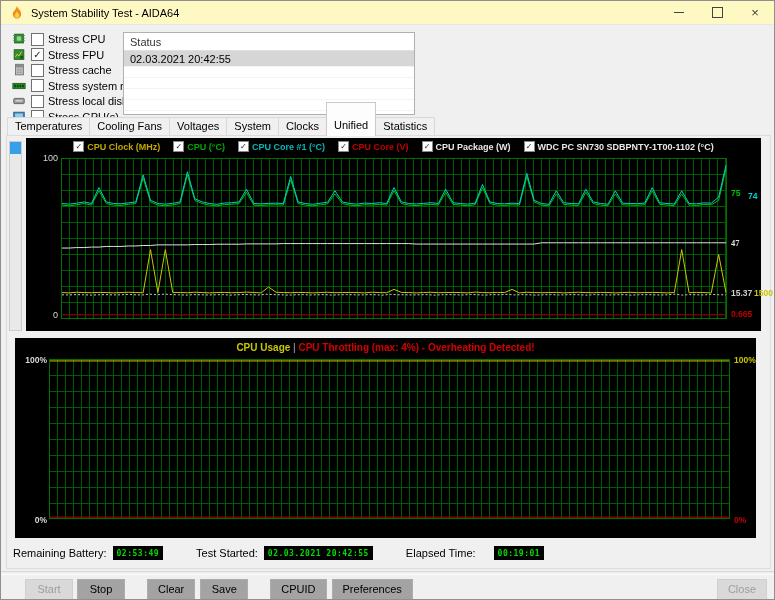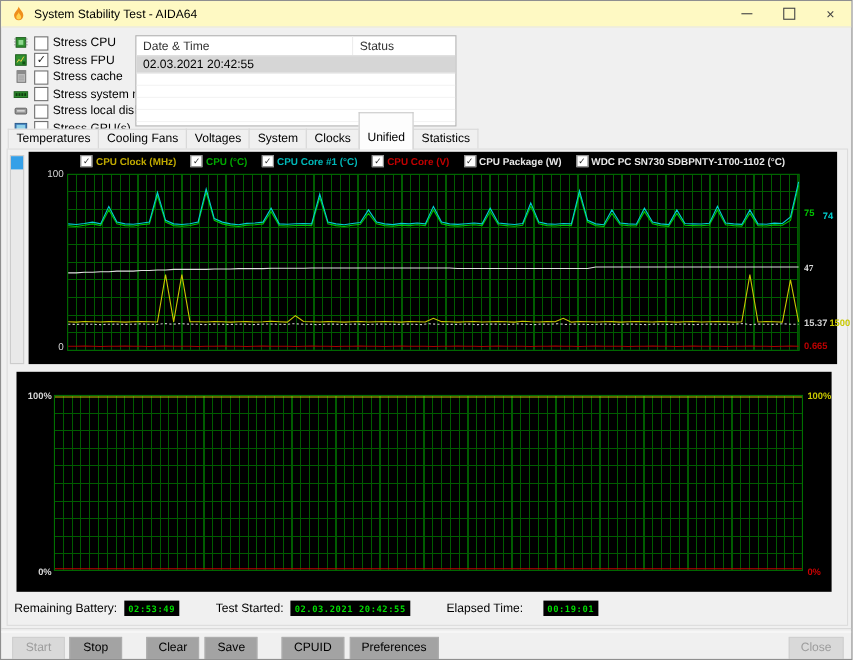--- a/index.html
+++ b/index.html
@@ -75,21 +75,21 @@
   .lcd.w1{min-width:40px;}.lcd.w2{min-width:76px;}.lcd.w3{min-width:42px;margin-left:12px;}
   .statgap{width:33px;}
   
   .sep{position:absolute;left:0;top:570px;width:100%;height:2px;border-top:1px solid #d7d7d7;
        border-bottom:1px solid #fbfbfb;}
   .btnrow{position:absolute;left:0;top:577px;width:775px;height:22px;display:flex;align-items:center;}
   .btn{height:21px;min-width:48px;padding:0 10px;background:#a3a3a3;border:1px solid #adadad;
        font-size:11px;font-family:"Liberation Sans",sans-serif;display:flex;align-items:center;
        justify-content:center;box-sizing:border-box;}
   .btn.disabled{background:#d9d9d9;border-color:#cfcfcf;color:#9d9d9d;}
-  .m10{margin-left:10px;}.m4{margin-left:4px;}.m22{margin-left:22px;}.m5{margin-left:5px;}
+  .m10{margin-left:24px;}.m4{margin-left:4px;}.m22{margin-left:22px;}.m5{margin-left:5px;}
   .btn-close{margin-left:auto;margin-right:9px;}
 </style>
 </head>
 <body>
 
 <div class="titlebar">
   <span class="appicon">
     <svg viewBox="0 0 16 16" width="16" height="16">
       <path d="M8 1 C9 4.2 12.2 5.2 12.2 9.2 a4.2 4.2 0 0 1 -8.4 0 C3.8 6 7 5 8 1 Z" fill="#ef8f1c"></path>
       <path d="M8 6.2 C8.6 8.2 10.2 8.6 10.2 10.6 a2.2 2.2 0 0 1 -4.4 0 C5.8 8.6 7.4 8.2 8 6.2 Z" fill="#ffd24d"></path>
@@ -163,21 +163,20 @@
           <rect x="6" y="11" width="4" height="2" fill="#888"></rect>
           <rect x="4.5" y="13" width="7" height="1" fill="#666"></rect>
         </svg></span>
       <span class="cb"></span>
       <span class="slabel">Stress GPU(s)</span>
     </div>
   </div>
 
 <div class="logtable">
   <div class="lt-header" id="lt-header">
-      <div class="lt-h c0">Date &amp; Time</div>
       <div class="lt-h c1">Status</div>
     </div>
   <div id="lt-body">
       <div class="lt-row selected">
         <div class="lt-c c0">02.03.2021 20:42:55</div>
       </div>
       <div class="lt-row empty"></div>
       <div class="lt-row empty"></div>
       <div class="lt-row empty"></div>
       <div class="lt-row empty"></div>
@@ -243,20 +242,25 @@
       <span class="rlabel" style="color: rgb(0, 196, 0); left: 705px; top: 49.81px;">75</span>
       <span class="rlabel" style="color: rgb(0, 208, 208); left: 722px; top: 53.03px;">74</span>
       <span class="rlabel" style="color: rgb(224, 224, 224); left: 705px; top: 99.72px; font-family: Liberation Serif, serif;">47</span>
       <span class="rlabel" style="color: rgb(207, 207, 207); left: 705px; top: 149.63px;">15.37</span>
       <span class="rlabel" style="color: rgb(200, 200, 0); left: 728px; top: 149.63px;">1500</span>
       <span class="rlabel" style="color: rgb(192, 0, 0); left: 705px; top: 170.56px;">0.665</span>
     </div>
 </div>
 
 <div class="frame" id="bottom-frame">
+  <div class="bheader">
+    <span id="bh-usage" style="color:#c8c800;">CPU Usage</span>
+    <span id="bh-sep" style="color:#b0b0b0;font-weight:normal;">  |  </span>
+    <span id="bh-throttle" style="color:#d40000;">CPU Throttling (max: 4%) - Overheating Detected!</span>
+  </div>
   <div id="bot-llabels">
       <span class="rlabel" style="color: rgb(216, 216, 216); left: 6px; width: 26px; text-align: right; top: 17px;">100%</span>
       <span class="rlabel" style="color: rgb(216, 216, 216); left: 6px; width: 26px; text-align: right; top: 177px;">0%</span>
     </div>
   <div class="plot" id="bottom-plot">
     <svg id="bottom-svg" preserveAspectRatio="none" viewBox="0 0 1000 100">
         <polyline points="0.0,0.60 1000.0,0.60" fill="none" stroke="#c8c800" stroke-width="1" vector-effect="non-scaling-stroke"></polyline>
         <polyline points="0.0,99.40 1000.0,99.40" fill="none" stroke="#c00000" stroke-width="1" vector-effect="non-scaling-stroke"></polyline>
       </svg>
   </div>

